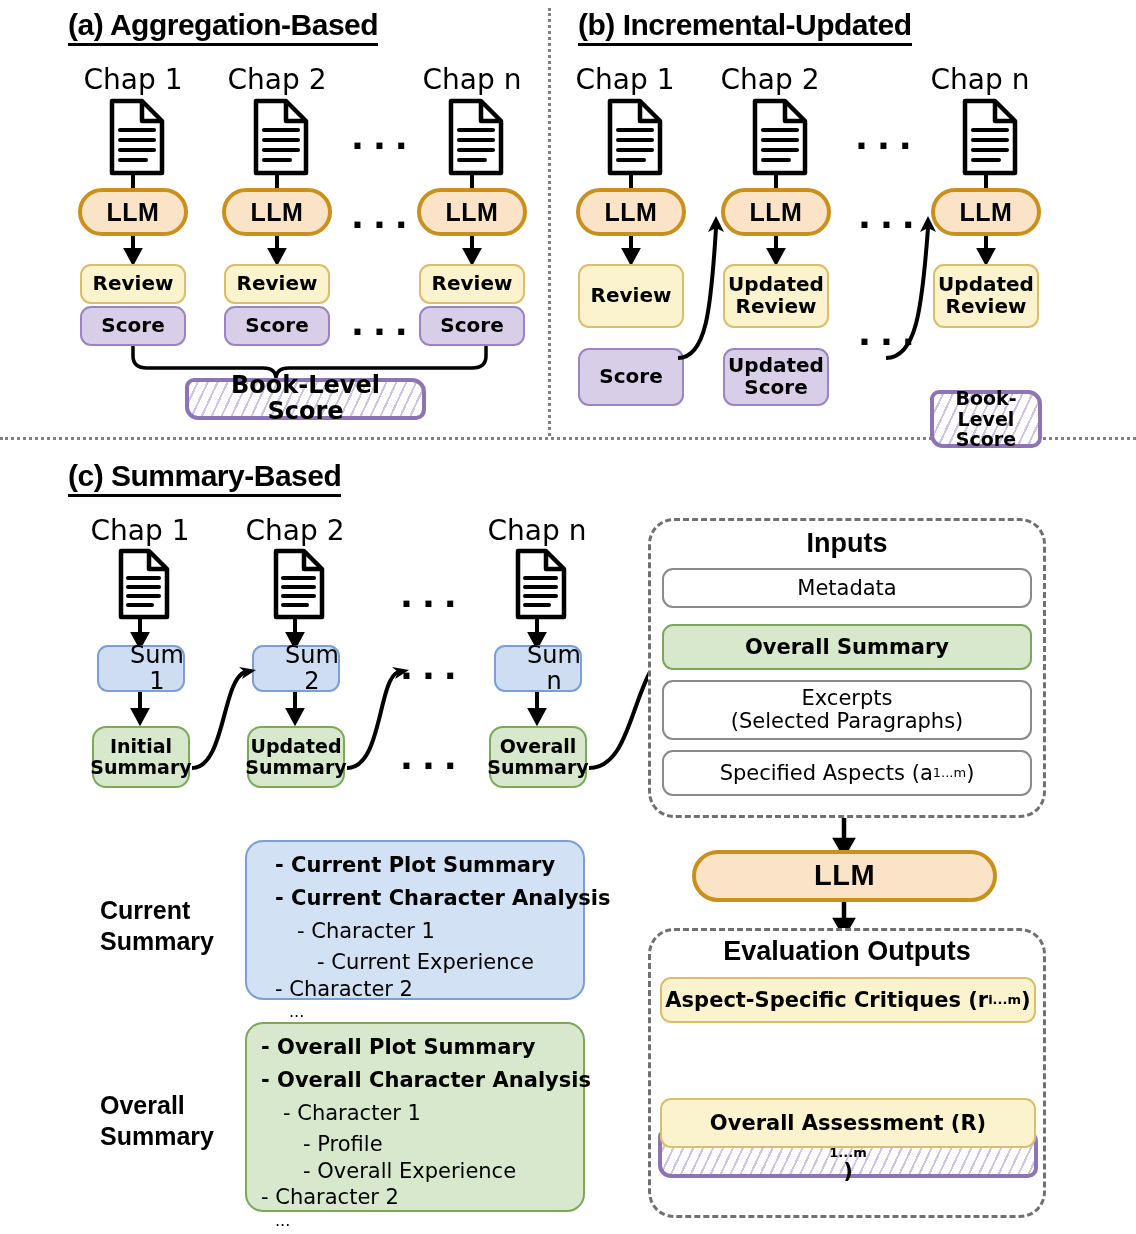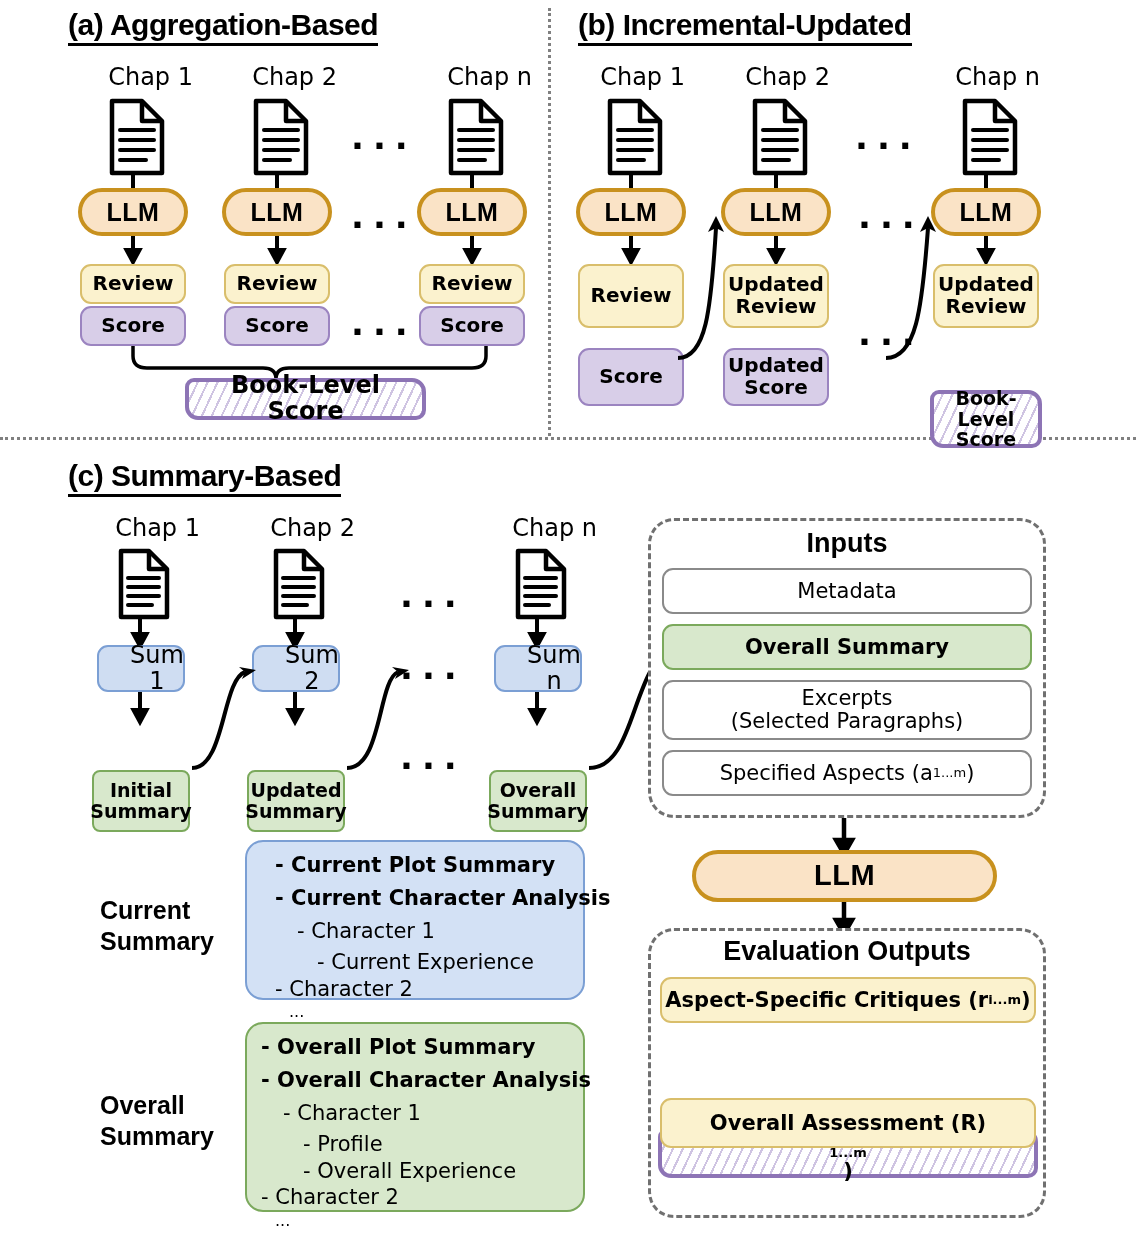--- a/index.html
+++ b/index.html
@@ -11,36 +11,36 @@
   
   .ptitle{font-weight:bold;font-size:30px;letter-spacing:-0.5px;
           border-bottom:3px solid #000;padding-bottom:1px;white-space:nowrap;
           font-family:"Liberation Sans",sans-serif;}
 
   
   .sep-v{border-left:3px dotted #808080;}
   .sep-h{border-top:3px dotted #808080;}
 
   
-  .chaplabel{font-size:24px;white-space:nowrap;text-align:right;
+  .chaplabel{font-size:28px;white-space:nowrap;text-align:center;
              font-family:"DejaVu Sans",sans-serif;}
 
   
   .node{box-sizing:border-box;display:flex;align-items:center;justify-content:center;
         text-align:center;line-height:1.08;white-space:pre-line;
         font-family:"DejaVu Sans",sans-serif;font-weight:bold;}
 
   .n-llm{background:#FAE3C6;border:4px solid #C8911E;border-radius:40px;
          font-size:25px;font-weight:bold;letter-spacing:.5px;
          font-family:"Liberation Sans",sans-serif;}
   .n-review{background:#FBF2CE;border:2.5px solid #D9BE6B;border-radius:11px;font-size:20px;}
   .n-score{background:#D8CEE8;border:2.5px solid #9B84C0;border-radius:11px;font-size:20px;}
   .n-sum{background:#CFDDF2;border:2.5px solid #7B9FD4;border-radius:11px;
          font-size:24px;font-weight:normal;padding-left:32px;}
-  .n-summary{background:#D8E8CC;border:2.5px solid #7BA95C;border-radius:8px;font-size:19px;margin-top:44px;}
+  .n-summary{background:#D8E8CC;border:2.5px solid #7BA95C;border-radius:14px;font-size:19px;}
   .n-plain{background:#fff;border:2.5px solid #8A8A8A;border-radius:11px;font-size:21px;font-weight:normal;}
   .n-greenrow{background:#D8E8CC;border:2.5px solid #7BA95C;border-radius:11px;font-size:21px;}
   .n-yellowrow{background:#FBF2CE;border:2.5px solid #D9BE6B;border-radius:11px;font-size:21px;text-align:right;}
 
   
   .hatch{position:relative;box-sizing:border-box;display:flex;align-items:center;
          justify-content:center;text-align:center;white-space:pre-line;line-height:1.08;
          font-family:"DejaVu Sans",sans-serif;font-weight:bold;
          background:repeating-linear-gradient(115deg,#ffffff 0 7px,#CFC4E2 7px 9px);
          border:4px solid #8D74B5;border-radius:9px 14px 10px 13px;}
@@ -315,21 +315,21 @@
     <g fill="#000">
       <path d="M256 20 l-17 -3 l6 5 l-3 7 z"></path>
       <path d="M409 20 l-17 -3 l6 5 l-3 7 z"></path>
       <path d="M659 12 l-2 17 l4 -7 l8 1 z"></path>
     </g>
   </svg>
 
   <div class="abs dashbox" style="left:648px;top:518px;width:398px;height:300px;"></div>
   <div class="abs boxtitle" style="left:648px;top:528px;width:398px;">Inputs</div>
 
-  <div class="abs node n-plain" style="left:662px;top:568px;width:370px;height:46px;">Metadata</div>
+  <div class="abs node n-plain" style="left:662px;top:568px;width:370px;height:40px;">Metadata</div>
 
   <div class="abs node n-greenrow" style="left:662px;top:624px;width:370px;height:46px;">Overall Summary</div>
 
   <div class="abs node n-plain" style="left:662px;top:680px;width:370px;height:60px;">Excerpts
 (Selected Paragraphs)</div>
 
   <div class="abs node n-plain" style="left:662px;top:750px;width:370px;height:46px;text-align:center;">
     <span>Specified Aspects (a</span><sub>1...m</sub><span>)</span>
   </div>
 

